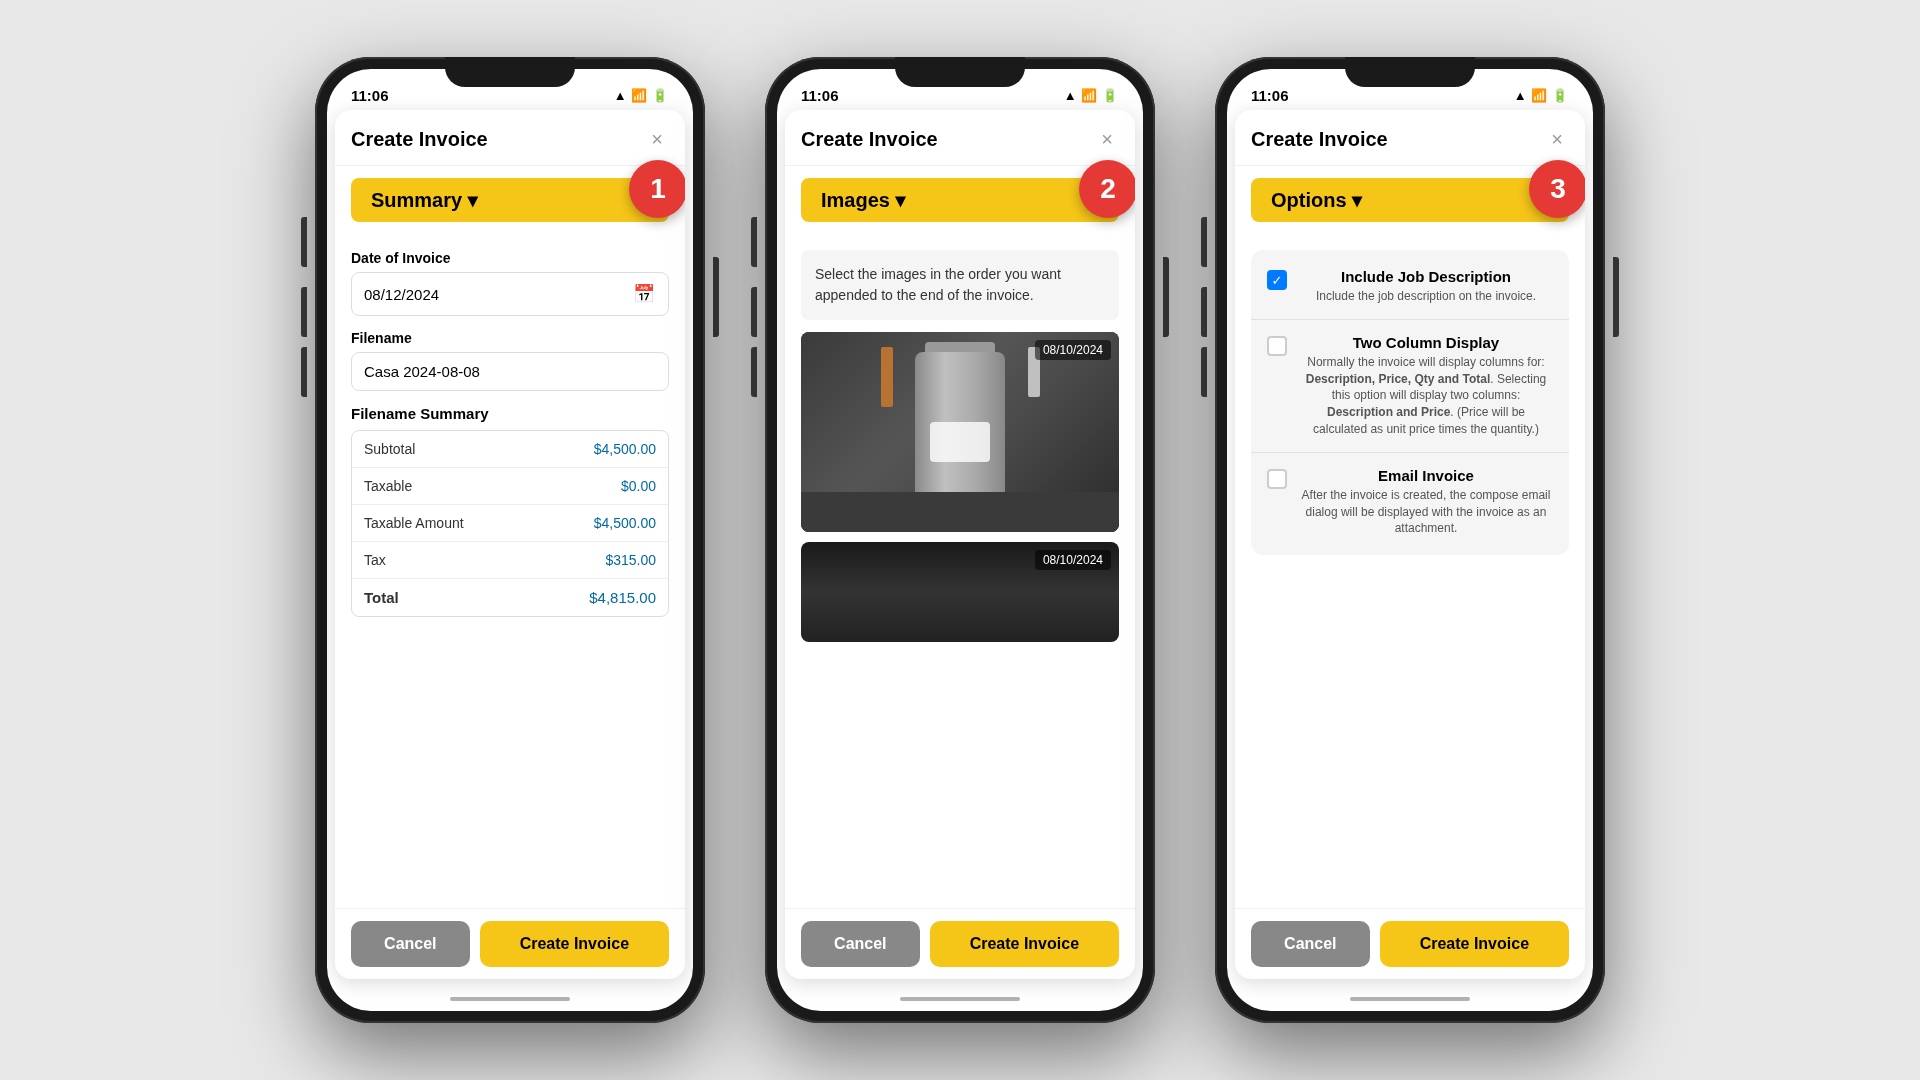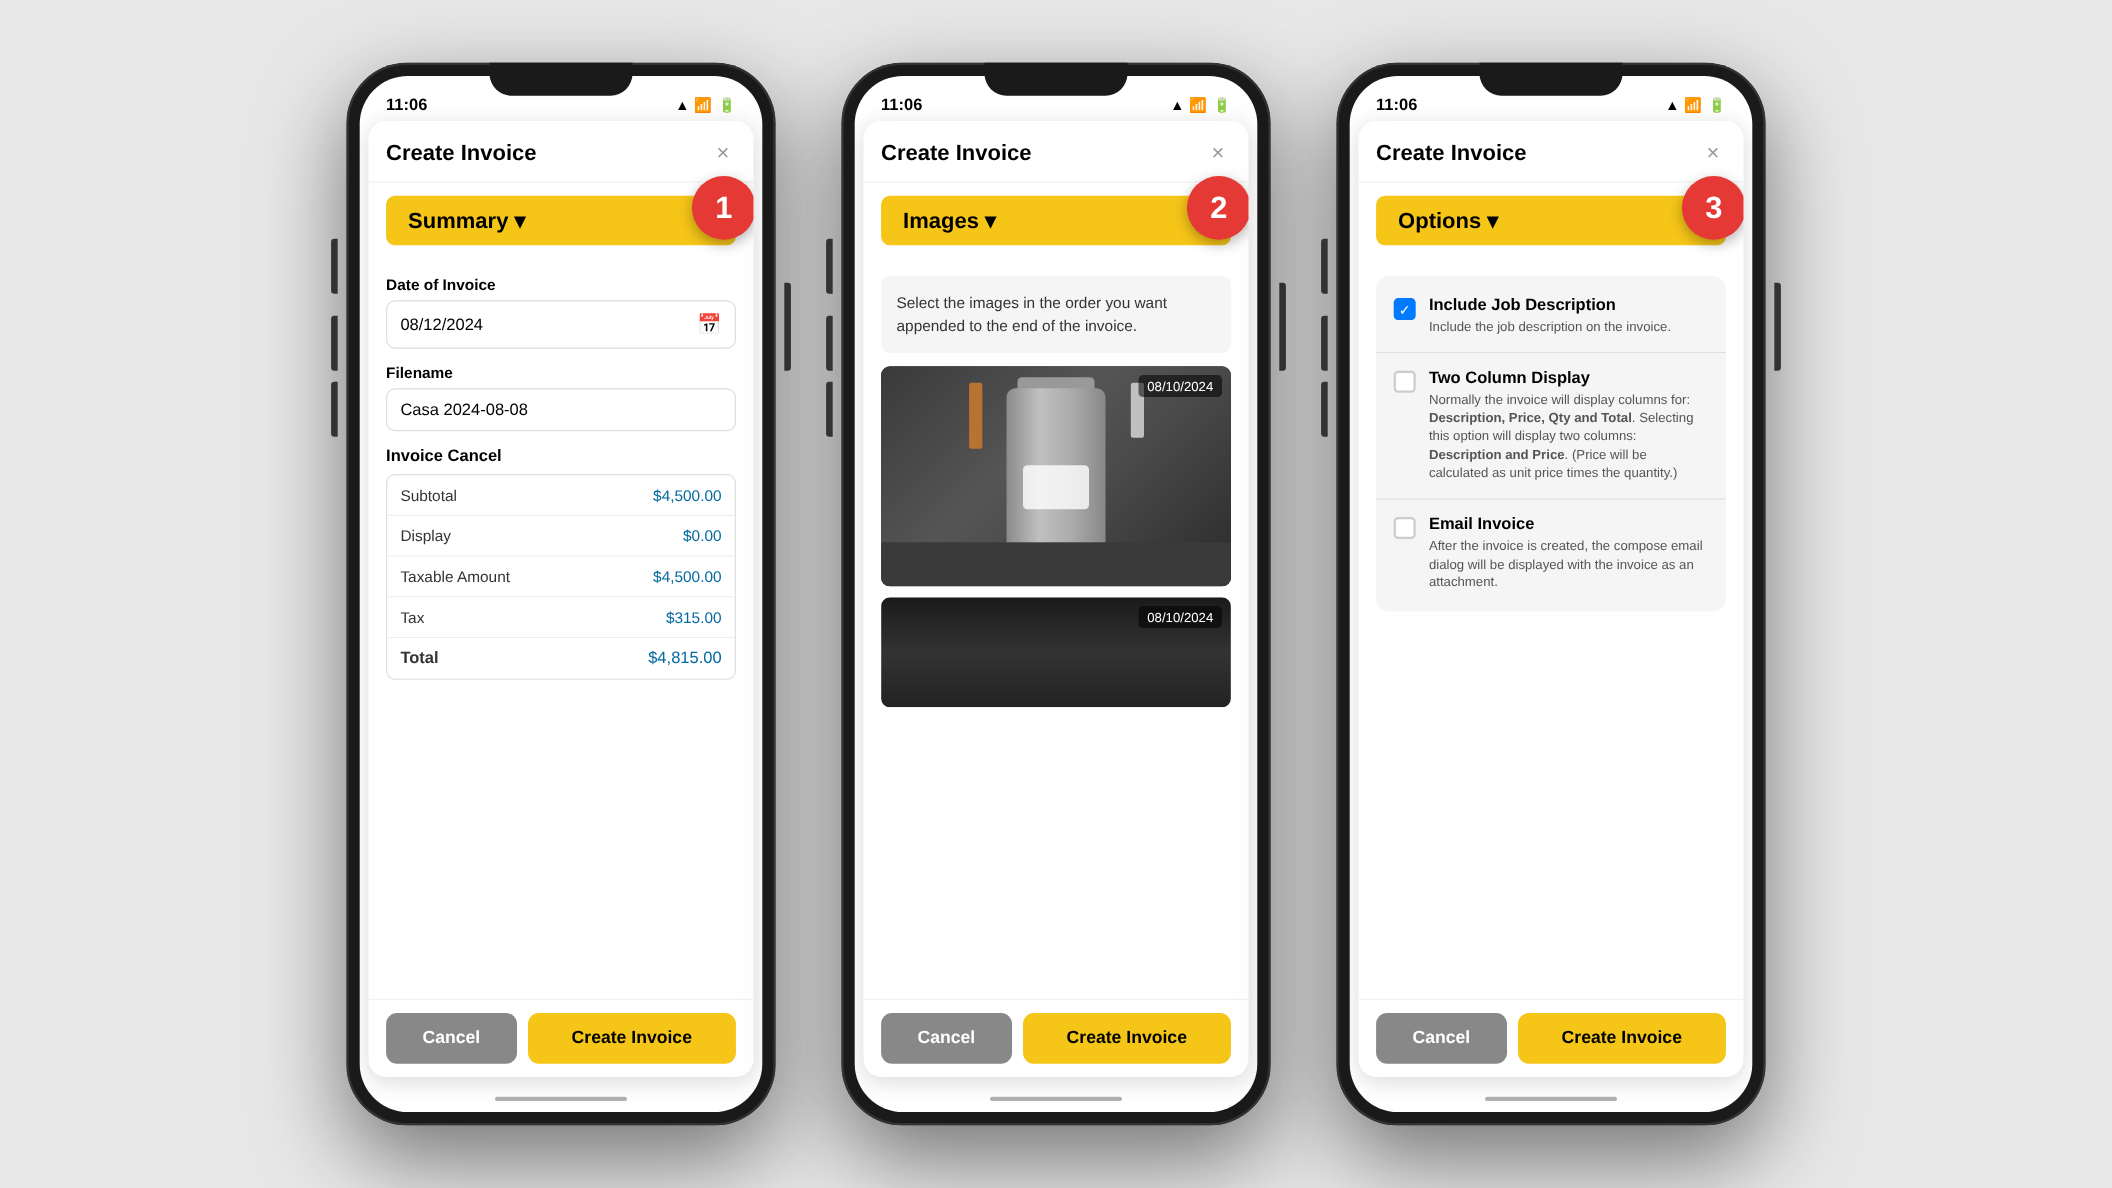--- a/index.html
+++ b/index.html
@@ -407,21 +407,21 @@
     }
     .option-checkbox.checked {
       background: #007AFF;
       border-color: #007AFF;
     }
     .option-checkbox.checked::after {
       content: '✓';
       color: #fff;
       font-size: 13px;
     }
-    .option-text-block { flex: 1; }
+    .option-text-block { flex: 1; text-align: center; }
     .option-title {
       font-size: 15px;
       font-weight: 600;
       color: #000;
       margin-bottom: 3px;
     }
     .option-desc {
       font-size: 12px;
       color: #555;
       line-height: 1.4;
@@ -463,28 +463,28 @@
         <div class="field-input">
           <span>08/12/2024</span>
           <span class="calendar-icon">📅</span>
         </div>
 
         <div class="field-label">Filename</div>
         <div class="field-input">
           <span>Casa 2024-08-08</span>
         </div>
 
-        <div class="summary-section-title">Invoice Cancel</div>
+        <div class="summary-section-title">Filename Summary</div>
         <div class="summary-table">
           <div class="summary-row">
             <span class="row-label">Subtotal</span>
             <span class="row-value">$4,500.00</span>
           </div>
           <div class="summary-row">
-            <span class="row-label">Display</span>
+            <span class="row-label">Taxable</span>
             <span class="row-value">$0.00</span>
           </div>
           <div class="summary-row">
             <span class="row-label">Taxable Amount</span>
             <span class="row-value">$4,500.00</span>
           </div>
           <div class="summary-row">
             <span class="row-label">Tax</span>
             <span class="row-value">$315.00</span>
           </div>

